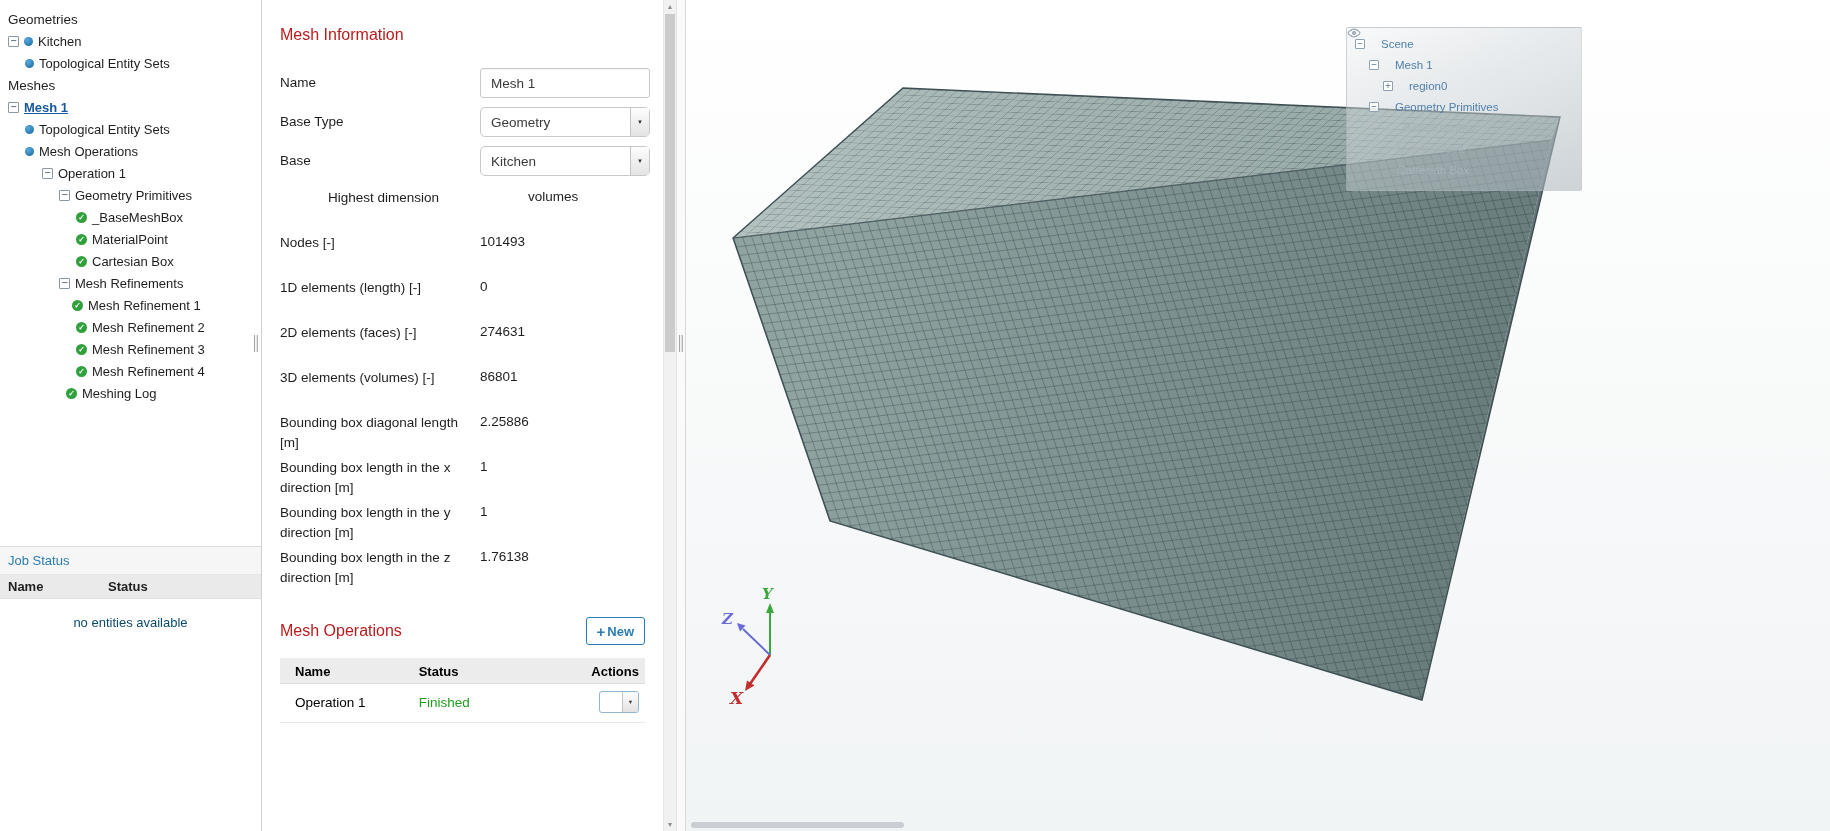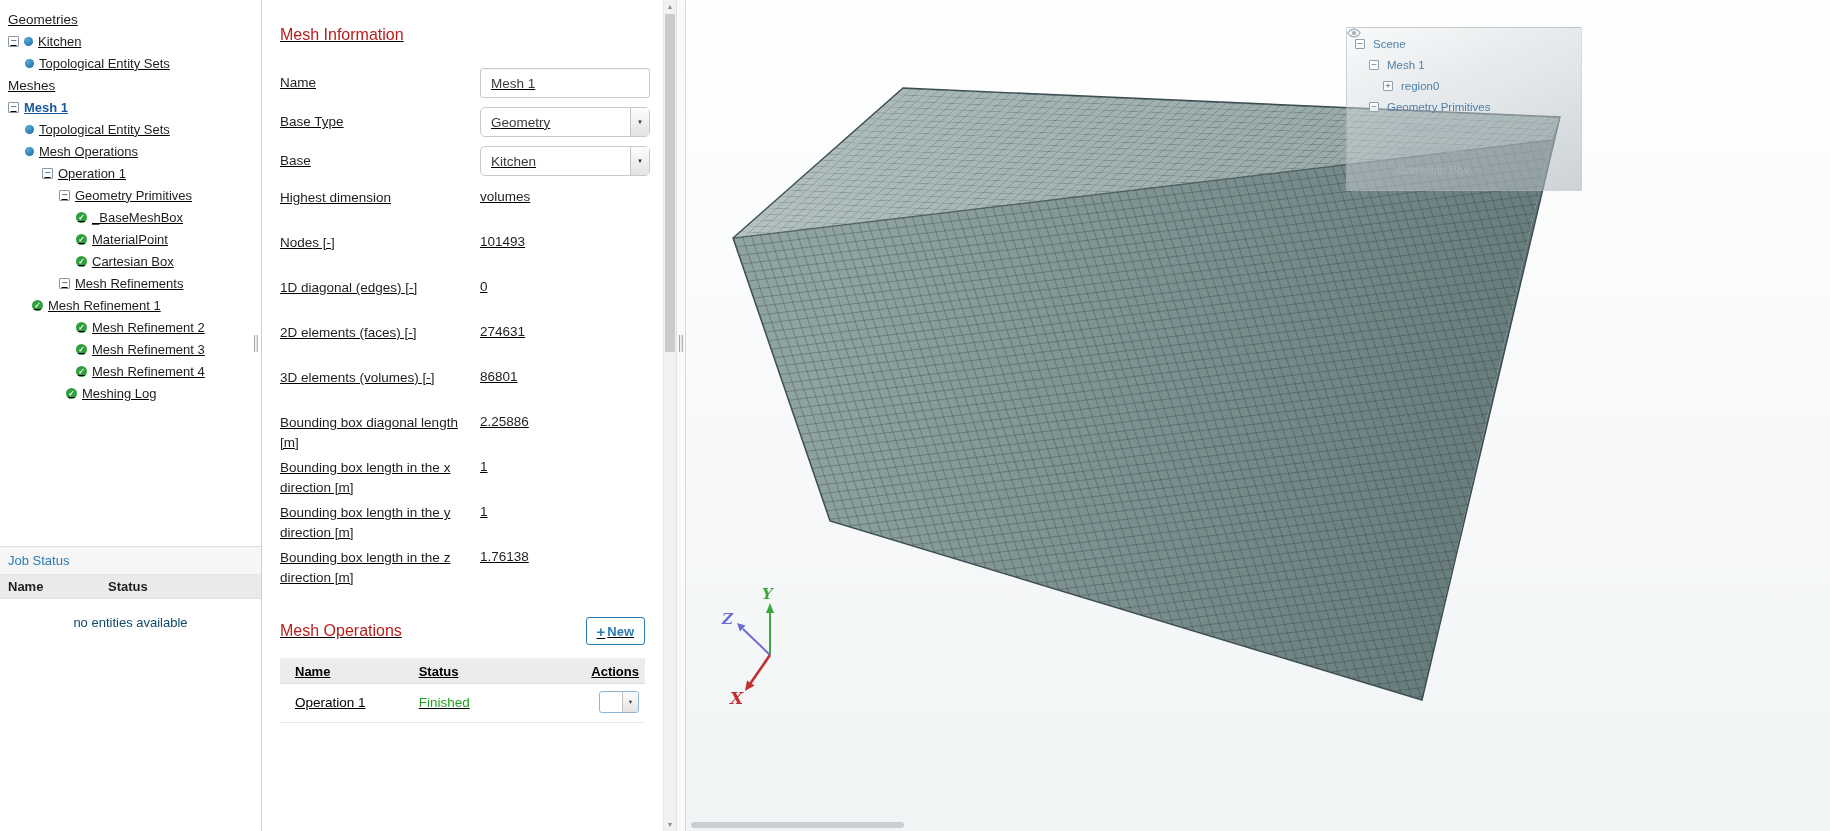--- a/index.html
+++ b/index.html
@@ -1,17 +1,17 @@
 <!DOCTYPE html>
 <html><head>
 <meta charset="utf-8">
 <style>
   html,body{margin:0;padding:0;background:#fff;}
   body{width:1830px;height:831px;overflow:hidden;font-family:"Liberation Sans",sans-serif;-webkit-font-smoothing:antialiased;}
-  #app{display:grid;grid-template-columns:262px 401px 13px 10px 1fr;width:1830px;height:831px;text-decoration:underline;}
+  #app{display:grid;grid-template-columns:262px 401px 13px 10px 1fr;width:1830px;height:831px;}
 
   
   #sidebar{position:relative;background:#fff;border-right:1px solid #cfcfcf;box-sizing:border-box;font-size:13px;color:#1e1e1e;overflow:hidden;}
   #tree{padding-top:8px;}
   .trow{height:22px;display:flex;align-items:center;gap:5px;white-space:nowrap;cursor:pointer;box-sizing:border-box;}
   .trow.k-header{font-size:13.5px;color:#000;cursor:default;}
   .tlabel{color:#1e1e1e;}
   .k-selected .tlabel{color:#17599c;font-weight:bold;text-decoration:underline;}
   .toggle{width:11px;height:11px;box-sizing:border-box;border:1px solid #8b97a3;background:#fff;color:#44576b;
           font-size:10px;line-height:8px;text-align:center;border-radius:1px;flex:none;font-family:"DejaVu Sans Mono",monospace;}
@@ -27,21 +27,21 @@
   .js-empty{margin-top:16px;text-align:center;font-size:13px;color:#0c4a6e;}
   .grip-side{position:absolute;right:0;top:336px;color:#9c9c9c;font-size:14px;line-height:1;z-index:5;}
 
   
   #panel{position:relative;background:#fff;box-sizing:border-box;padding:26px 18px 0 18px;overflow:hidden;}
   .section-title{font-size:16px;color:#b91c1c;font-weight:500;margin:0;}
   .title-mi{margin-bottom:24px;}
   .field{display:flex;margin-bottom:9px;align-items:center;}
   .field label{width:200px;flex:none;font-size:13.5px;color:#1e1e1e;line-height:1.45;padding-right:12px;box-sizing:border-box;}
   .field.k-static{align-items:flex-start;margin-bottom:0;min-height:45px;}
-  .field.k-select + .field.k-static{margin-top:12px;}
+  .field.k-select + .field.k-static{margin-top:12px;margin-left:48px;}
   .ctl{flex:1;}
   .inputbox{width:170px;height:30px;box-sizing:border-box;border:1px solid #c9c9c9;border-radius:3px;background:#fff;display:flex;align-items:center;padding:0 10px;font-size:13.5px;color:#3a3a3a;box-shadow:inset 0 1px 1px rgba(0,0,0,.04);}
   .selectbox{position:relative;width:170px;height:30px;box-sizing:border-box;border:1px solid #c9c9c9;border-radius:5px;background:#fff;display:flex;align-items:center;padding:0 26px 0 10px;font-size:13.5px;color:#3a3a3a;cursor:pointer;}
   .caret-box{position:absolute;top:0;right:0;bottom:0;width:18px;border-left:1px solid #c4c4c4;background:linear-gradient(#fdfdfd,#e3e3e3);display:flex;align-items:center;justify-content:center;border-radius:0 2px 2px 0;color:#333;font-size:6px;}
   .staticval{font-size:13.5px;color:#1e1e1e;padding-top:1px;}
   .ops-header{display:flex;justify-content:space-between;align-items:center;margin-top:24px;}
   .btn-new{display:inline-flex;align-items:center;gap:2px;height:28px;padding:0 10px;background:#fff;border:1px solid #2b7cb4;border-radius:3px;color:#2b7cb4;font-size:13px;font-weight:bold;cursor:pointer;font-family:inherit;}
   .btn-new .plus{font-size:15px;line-height:1;}
   .ops-table{margin-top:13px;font-size:13.5px;}
   .ops-thead{display:flex;background:#ececec;border-bottom:1px solid #dddddd;border-top:1px solid #eeeeee;height:24px;align-items:center;font-weight:bold;font-size:13px;}
@@ -61,21 +61,21 @@
   .sb-thumb{position:absolute;left:1px;right:1px;top:14px;height:338px;background:#cbcbcb;cursor:pointer;}
   #splitter{position:relative;background:#fafafa;border-left:1px solid #e2e2e2;border-right:1px solid #d8d8d8;box-sizing:border-box;cursor:col-resize;}
   .grip{position:absolute;top:336px;left:50%;transform:translateX(-50%);color:#9c9c9c;font-size:14px;line-height:1;}
 
   
   #viewport{position:relative;overflow:hidden;background:linear-gradient(180deg,#ffffff 0%,#f1f4f5 100%);}
   #viewport svg{position:absolute;left:0;top:0;}
   #scene-overlay{position:absolute;top:27px;left:660px;width:236px;padding:5px 0 10px;box-sizing:border-box;
       background:linear-gradient(155deg,rgba(240,243,245,.42),rgba(173,183,190,.6));
       border:1px solid rgba(158,168,176,.35);border-radius:2px;}
-  .srow{height:21px;display:flex;align-items:center;gap:8px;font-size:11.5px;white-space:nowrap;cursor:pointer;text-align:right;}
+  .srow{height:21px;display:flex;align-items:center;gap:16px;font-size:11.5px;white-space:nowrap;cursor:pointer;text-align:right;}
   .srow.k-active{color:#4f7fa8;}
   .srow.k-muted{color:#a9b3ba;}
   .srow .toggle{width:10px;height:10px;border-color:#8fa0ae;color:#5a7890;background:rgba(255,255,255,.8);font-size:9px;line-height:7px;}
   .eye{width:14px;height:10px;flex:none;}
   #hscroll{position:absolute;left:5px;bottom:3px;width:213px;height:6px;border-radius:3px;background:#c9ced2;cursor:pointer;}
 </style>
 </head>
 <body>
 
 <div id="app">
@@ -157,21 +157,21 @@
           <span class="check"></span>
           <span class="tlabel">Cartesian Box</span>
         </div>
 
         <div class="trow k-item" style="padding-left: 59px;">
           <span class="toggle minus"></span>
 
           <span class="tlabel">Mesh Refinements</span>
         </div>
 
-        <div class="trow k-item" style="padding-left: 32px;">
+        <div class="trow k-item" style="padding-left: 72px;">
 
           <span class="check"></span>
           <span class="tlabel">Mesh Refinement 1</span>
         </div>
 
         <div class="trow k-item" style="padding-left: 76px;">
 
           <span class="check"></span>
           <span class="tlabel">Mesh Refinement 2</span>
         </div>
@@ -255,21 +255,21 @@
 
         <div class="field k-static">
           <label>Nodes [-]</label>
           <div class="ctl">
 
             <div class="staticval">101493</div>
           </div>
         </div>
 
         <div class="field k-static">
-          <label>1D diagonal (edges) [-]</label>
+          <label>1D elements (length) [-]</label>
           <div class="ctl">
 
             <div class="staticval">0</div>
           </div>
         </div>
 
         <div class="field k-static">
           <label>2D elements (faces) [-]</label>
           <div class="ctl">
 

